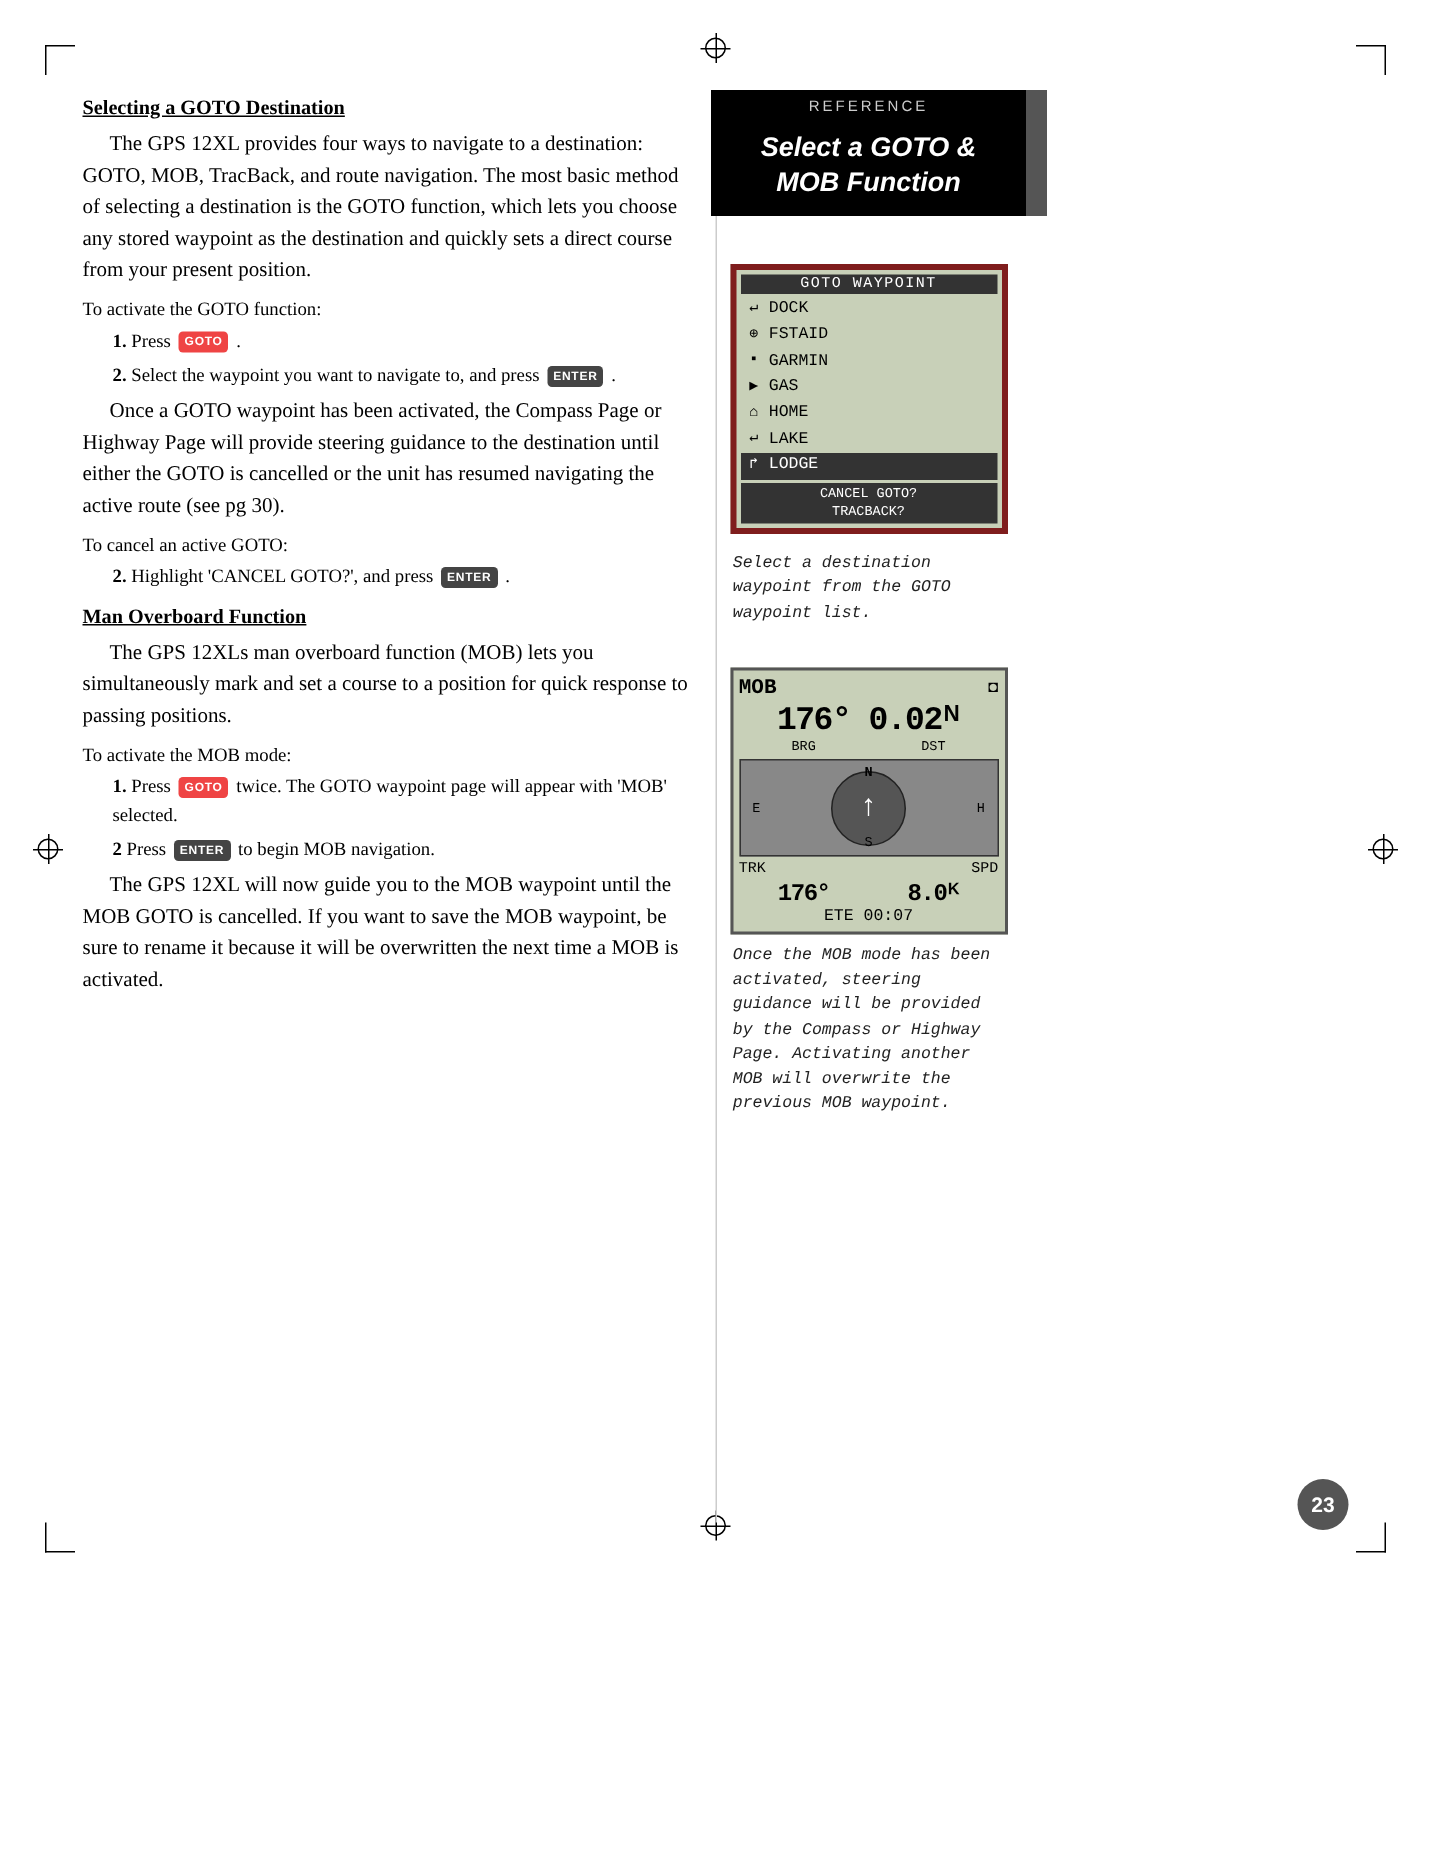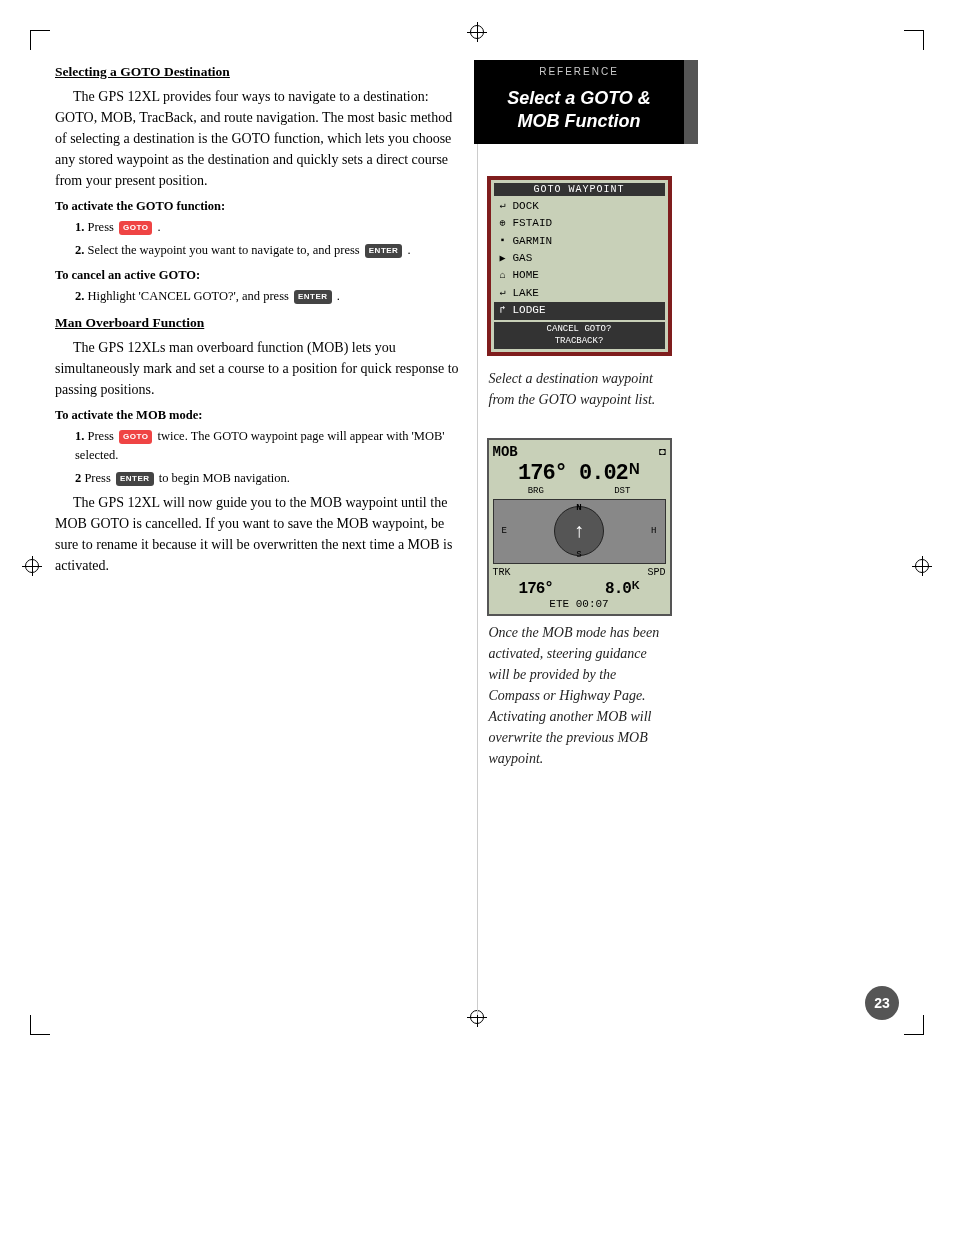--- a/index.html
+++ b/index.html
@@ -140,21 +140,21 @@
     .body-text {
       font-size: 14px;
       line-height: 1.5;
       margin-bottom: 8px;
       text-indent: 18px;
     }
 
     
     .instruction-heading {
       font-size: 12.5px;
-      font-weight: bold;
+      font-weight: normal;
       margin: 8px 0 4px 0;
     }
 
     
     .step {
       font-size: 12.5px;
       margin: 4px 0 4px 20px;
       line-height: 1.5;
     }
     .step .step-num {
@@ -219,26 +219,27 @@
       padding: 1px 3px;
       margin-top: 2px;
       line-height: 1.4;
     }
 
     
     .sym { display: inline-block; width: 12px; text-align: center; font-size: 10px; }
 
     
     .caption {
-      font-size: 14px;
+      font-size: 11px;
       font-style: italic;
       line-height: 1.5;
       color: #222;
       margin-top: 4px;
       padding: 0 2px;
+      font-family: Liberation Mono, monospace;
     }
 
     
     .mob-screen {
       background: #c8d0b8;
       border: 2px solid #555;
       font-family: 'Courier New', Courier, monospace;
       color: #000;
       padding: 4px;
       width: 185px;
@@ -391,20 +392,21 @@
         <span>.</span>
       </div>
 
       <div class="step">
         <span class="step-num">2. </span>
         <span>Select the waypoint you want to navigate to, and press</span>
         <span class="btn-badge btn-badge-enter">ENTER</span>
         <span>.</span>
       </div>
 
+      <p class="body-text">Once a GOTO waypoint has been activated, the Compass Page or Highway Page will provide steering guidance to the destination until either the GOTO is cancelled or the unit has resumed navigating the active route (see pg 30).</p>
 
       <p class="instruction-heading">To cancel an active GOTO:</p>
 
 
       <div class="step">
         <span class="step-num">2. </span>
         <span>Highlight 'CANCEL GOTO?', and press</span>
         <span class="btn-badge btn-badge-enter">ENTER</span>
         <span>.</span>
       </div>

